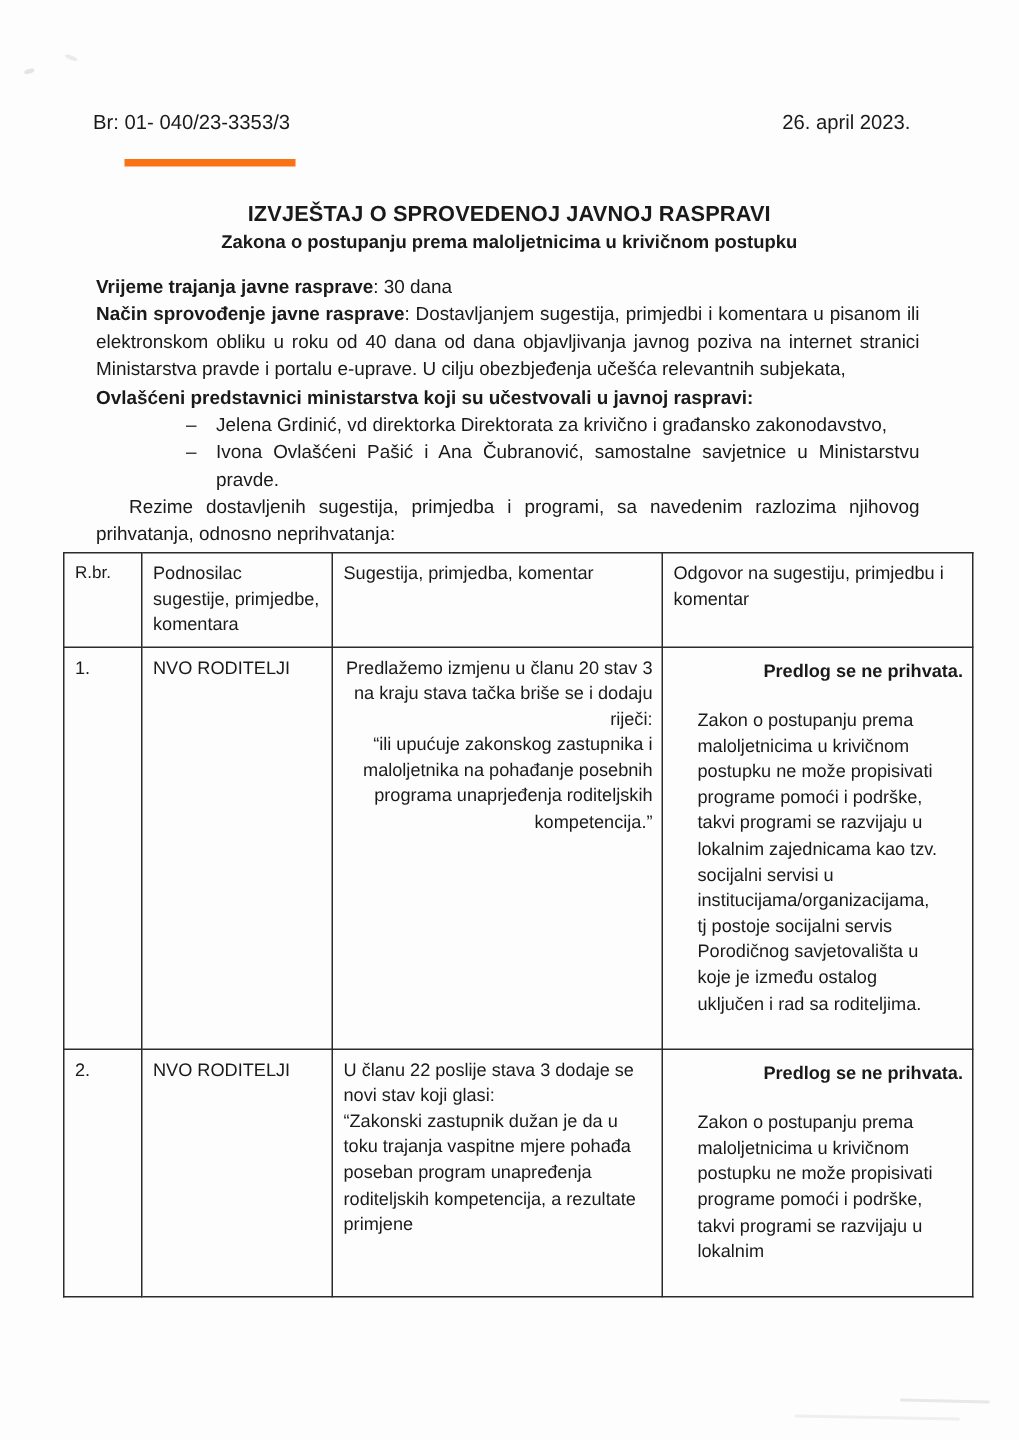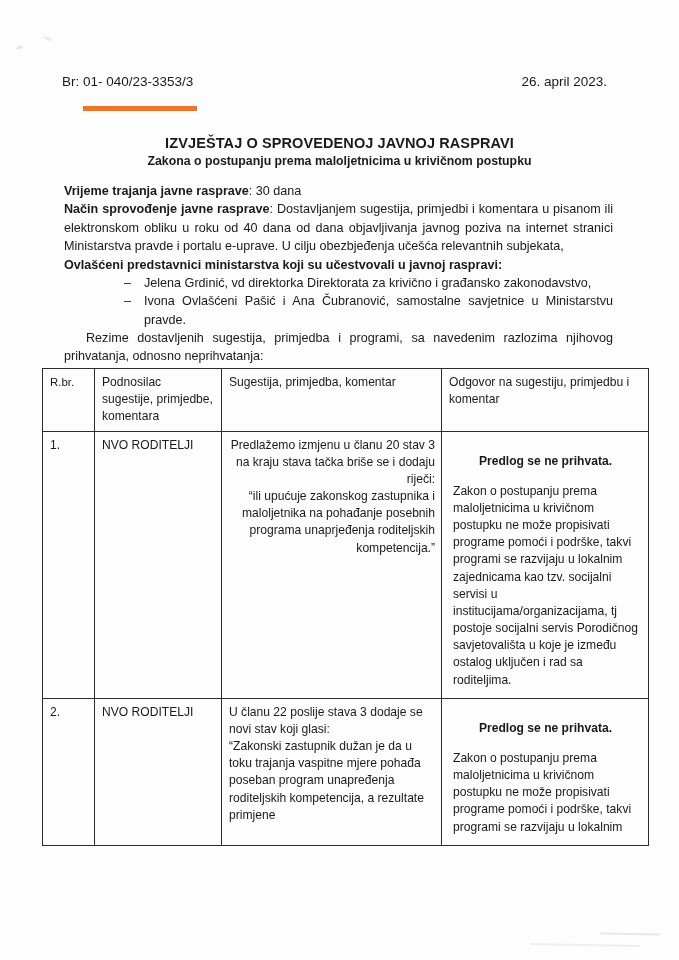--- a/index.html
+++ b/index.html
@@ -142,24 +142,24 @@
   thead td { font-size: 12.1px; }
   .hdr-rbr { font-size: 11.4px; }
 
   td.cell-just {
     text-align: justify;
     text-justify: inter-word;
   }
   td.cell-num { text-align: left; }
   .verdict {
     font-weight: bold;
-    margin: 16px 0 13px 0;
-    text-align: center;
-  }
-  .cell-p { margin: 4px; }
+    margin: 2px 0 13px 0;
+    text-align: right;
+  }
+  .cell-p { margin: 16px; }
 
   .row-1 td { height: 235px; }
   .row-2 td { height: 112px; }
 </style>
 </head>
 <body>
 
 <div class="page">
 
   <span class="speckle sp1"></span>

